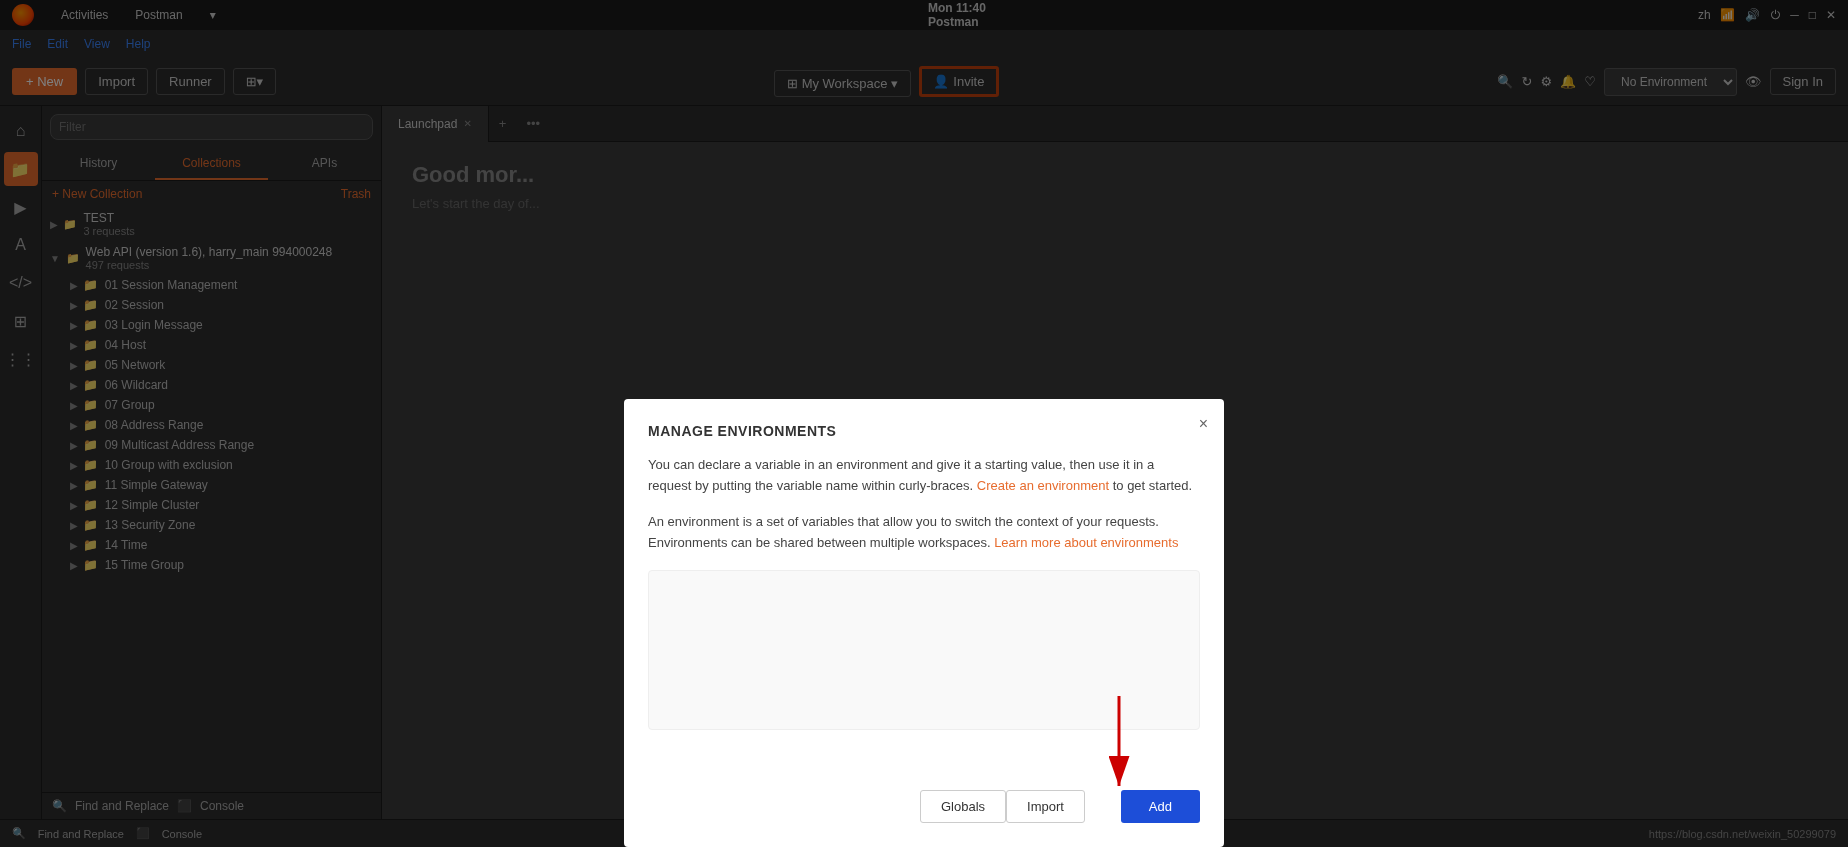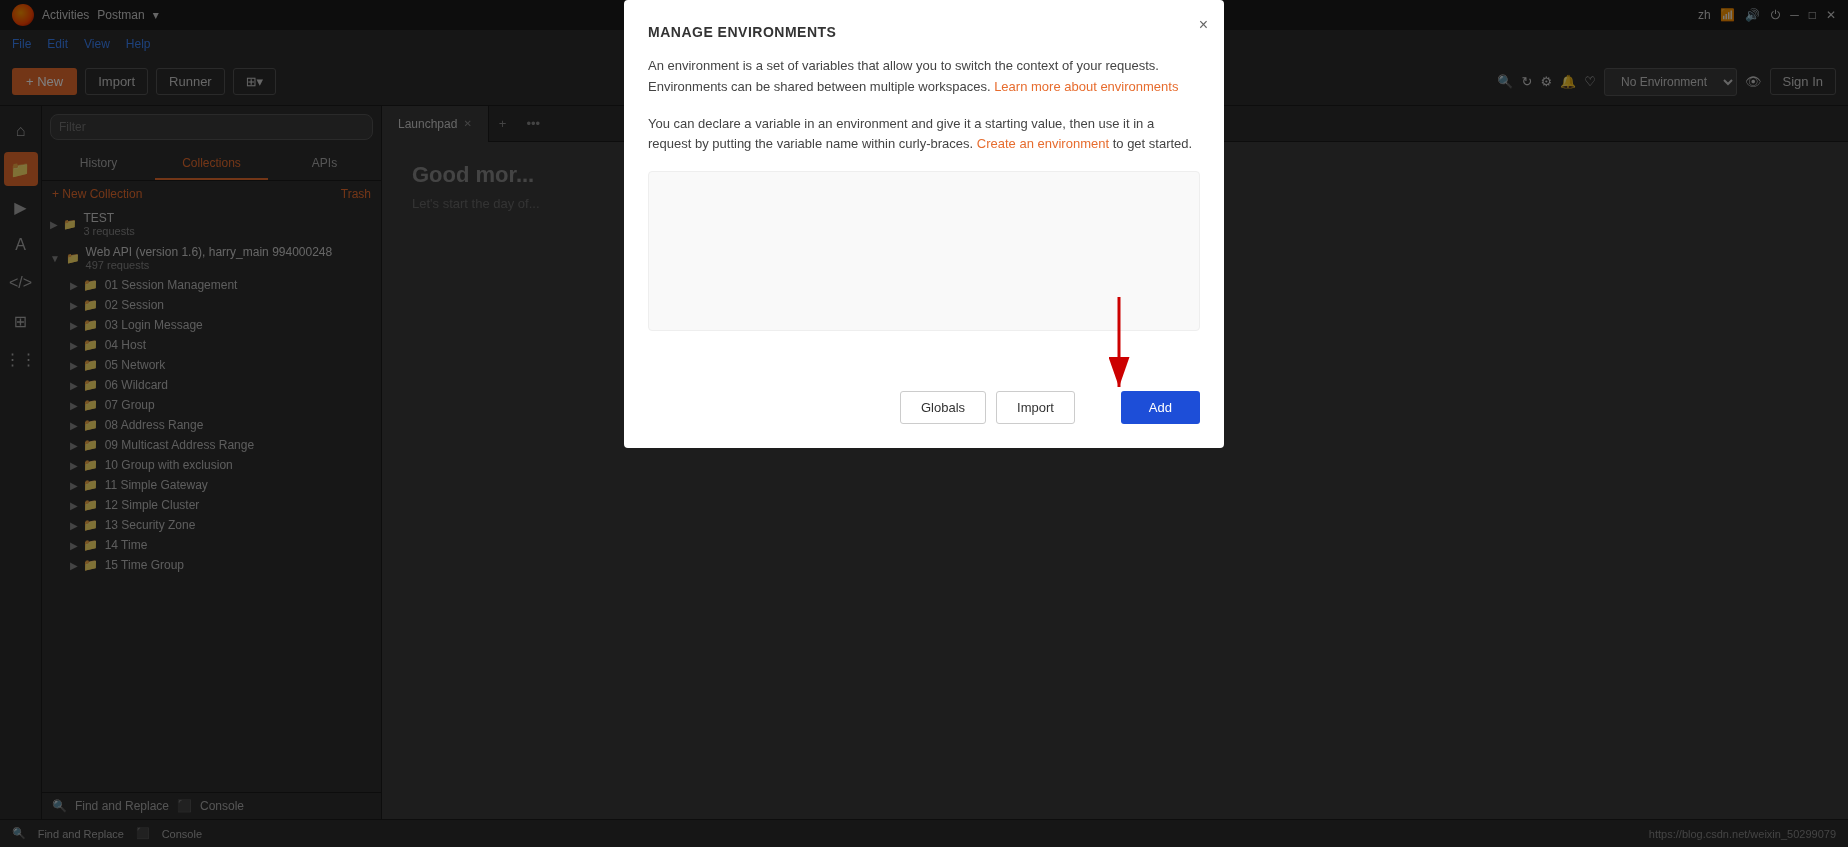--- a/index.html
+++ b/index.html
@@ -9,21 +9,21 @@
     .system-bar {
       height: 30px;
       background: #1a1a1a;
       display: flex;
       align-items: center;
       justify-content: space-between;
       padding: 0 12px;
       color: #ccc;
       font-size: 12px;
     }
-    .system-bar-left { display: flex; align-items: center; gap: 8px; }
+    .system-bar-left { display: flex; align-items: center; gap: 27px; }
     .system-bar-center { font-weight: 600; }
     .system-bar-right { display: flex; align-items: center; gap: 10px; }
     .firefox-icon { width: 22px; height: 22px; background: radial-gradient(circle at 40% 40%, #ff9500, #ff4500 60%, #8b0000); border-radius: 50%; }
 
     
     .menu-bar {
       height: 28px;
       background: #2c2c2c;
       display: flex;
       align-items: center;
@@ -251,21 +251,21 @@
     }
     .content-area h2 { color: #fff; font-size: 22px; margin-bottom: 8px; }
     .content-area p { color: #aaa; font-size: 13px; margin-bottom: 20px; }
 
     
     .modal-overlay {
       position: fixed;
       top: 0; left: 0; right: 0; bottom: 0;
       background: rgba(0,0,0,0.5);
       display: flex;
-      align-items: flex-start;
+      align-items: flex-end;
       justify-content: center;
       z-index: 1000;
     }
     .modal {
       background: #fff;
       border-radius: 4px;
       width: 600px;
       max-width: 90%;
       padding: 24px;
       position: relative;
@@ -304,21 +304,20 @@
       height: 160px;
       background: #f9f9f9;
       border: 1px solid #eee;
       border-radius: 4px;
       margin-bottom: 16px;
       position: relative;
     }
     .modal-footer {
       display: flex;
       justify-content: flex-end;
-      gap: 10px;
       margin-top: 60px;
     }
     .btn-globals {
       background: #fff;
       border: 1px solid #ccc;
       color: #333;
       padding: 8px 20px;
       border-radius: 3px;
       cursor: pointer;
       font-size: 13px;
@@ -581,27 +580,27 @@
     <span>Console</span>
   </div>
   <div class="status-right">https://blog.csdn.net/weixin_50299079</div>
 </div>
 
 <div class="modal-overlay">
   <div class="modal">
     <div class="modal-title">MANAGE ENVIRONMENTS</div>
     <button class="modal-close">×</button>
     <p class="modal-desc">
-      <span>An environment is a set of variables that allow you to switch the context of your requests. Environments can be shared between multiple workspaces.</span>
-      <a class="modal-link">Learn more about environments</a>
-    </p>
-    <p class="modal-desc">
       <span>You can declare a variable in an environment and give it a starting value, then use it in a request by putting the variable name within curly-braces.</span>
       <a class="modal-link">Create an environment</a>
       <span> to get started.</span>
+    </p>
+    <p class="modal-desc">
+      <span>An environment is a set of variables that allow you to switch the context of your requests. Environments can be shared between multiple workspaces.</span>
+      <a class="modal-link">Learn more about environments</a>
     </p>
     <div class="modal-empty-area">
 
       <div style="position: absolute; bottom: -80px; right: 60px;">
         <svg class="arrow-svg" viewBox="0 0 80 120">
           <defs>
             <marker id="arrowhead" markerWidth="10" markerHeight="7" refX="10" refY="3.5" orient="auto">
               <polygon points="0 0, 10 3.5, 0 7" fill="#cc0000"></polygon>
             </marker>
           </defs>

